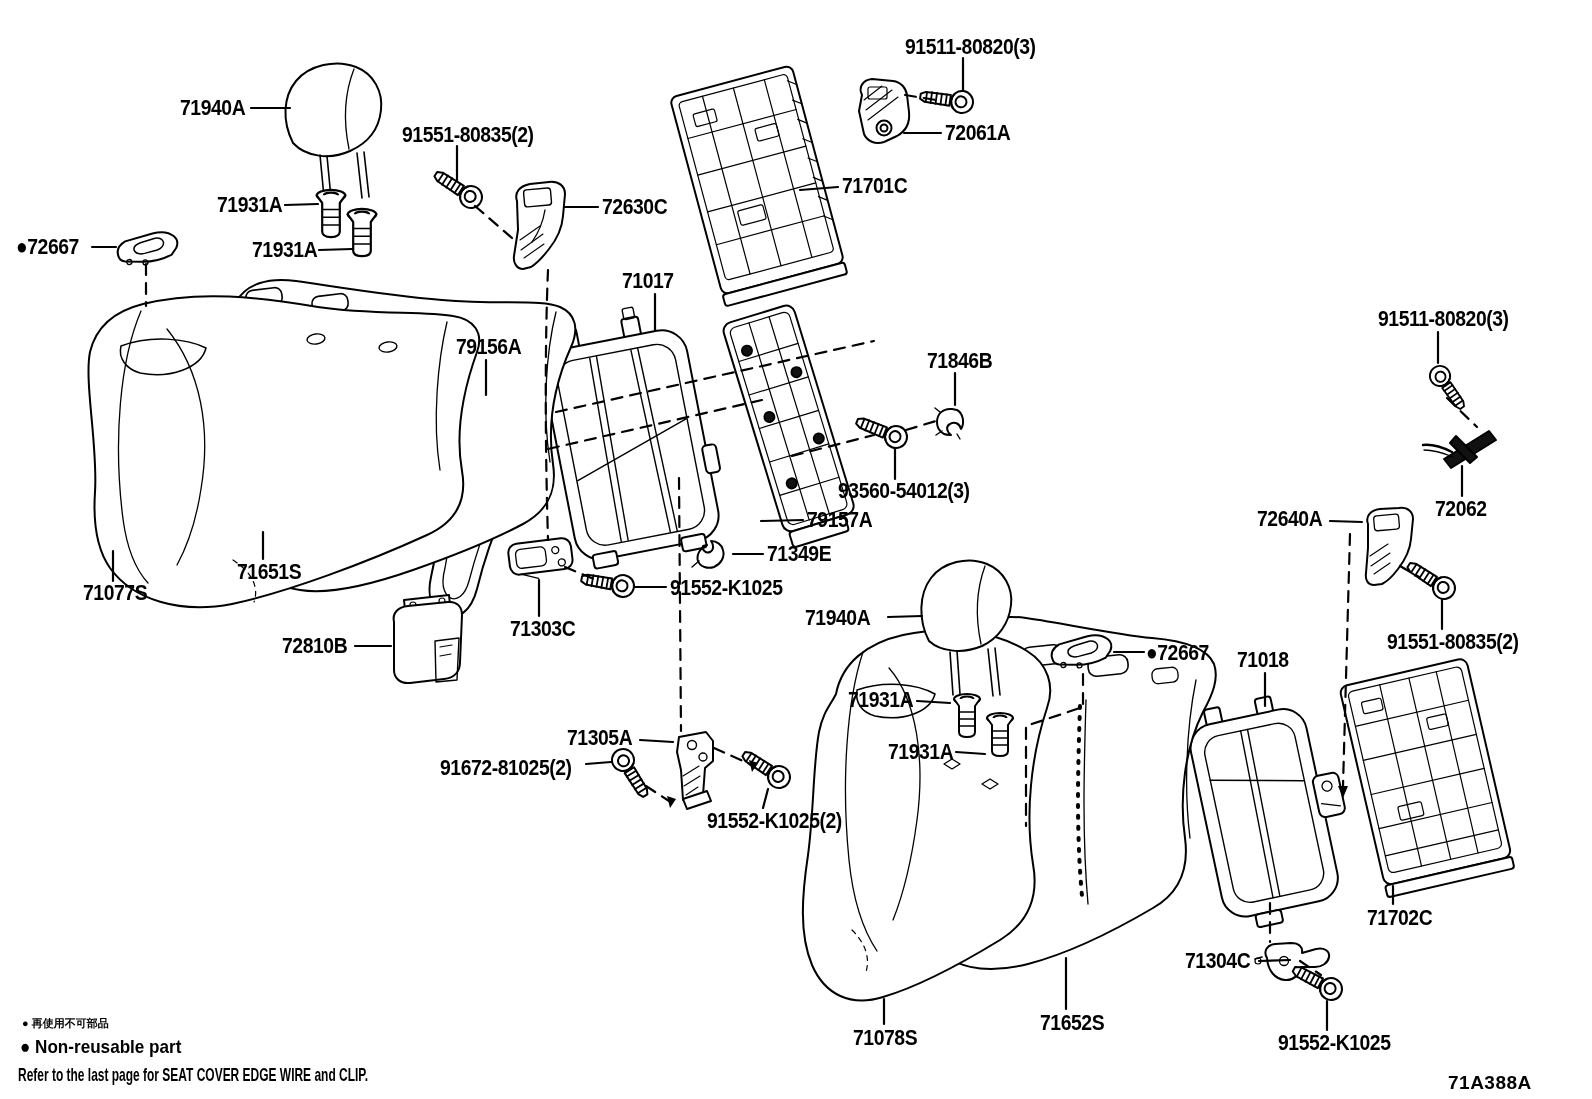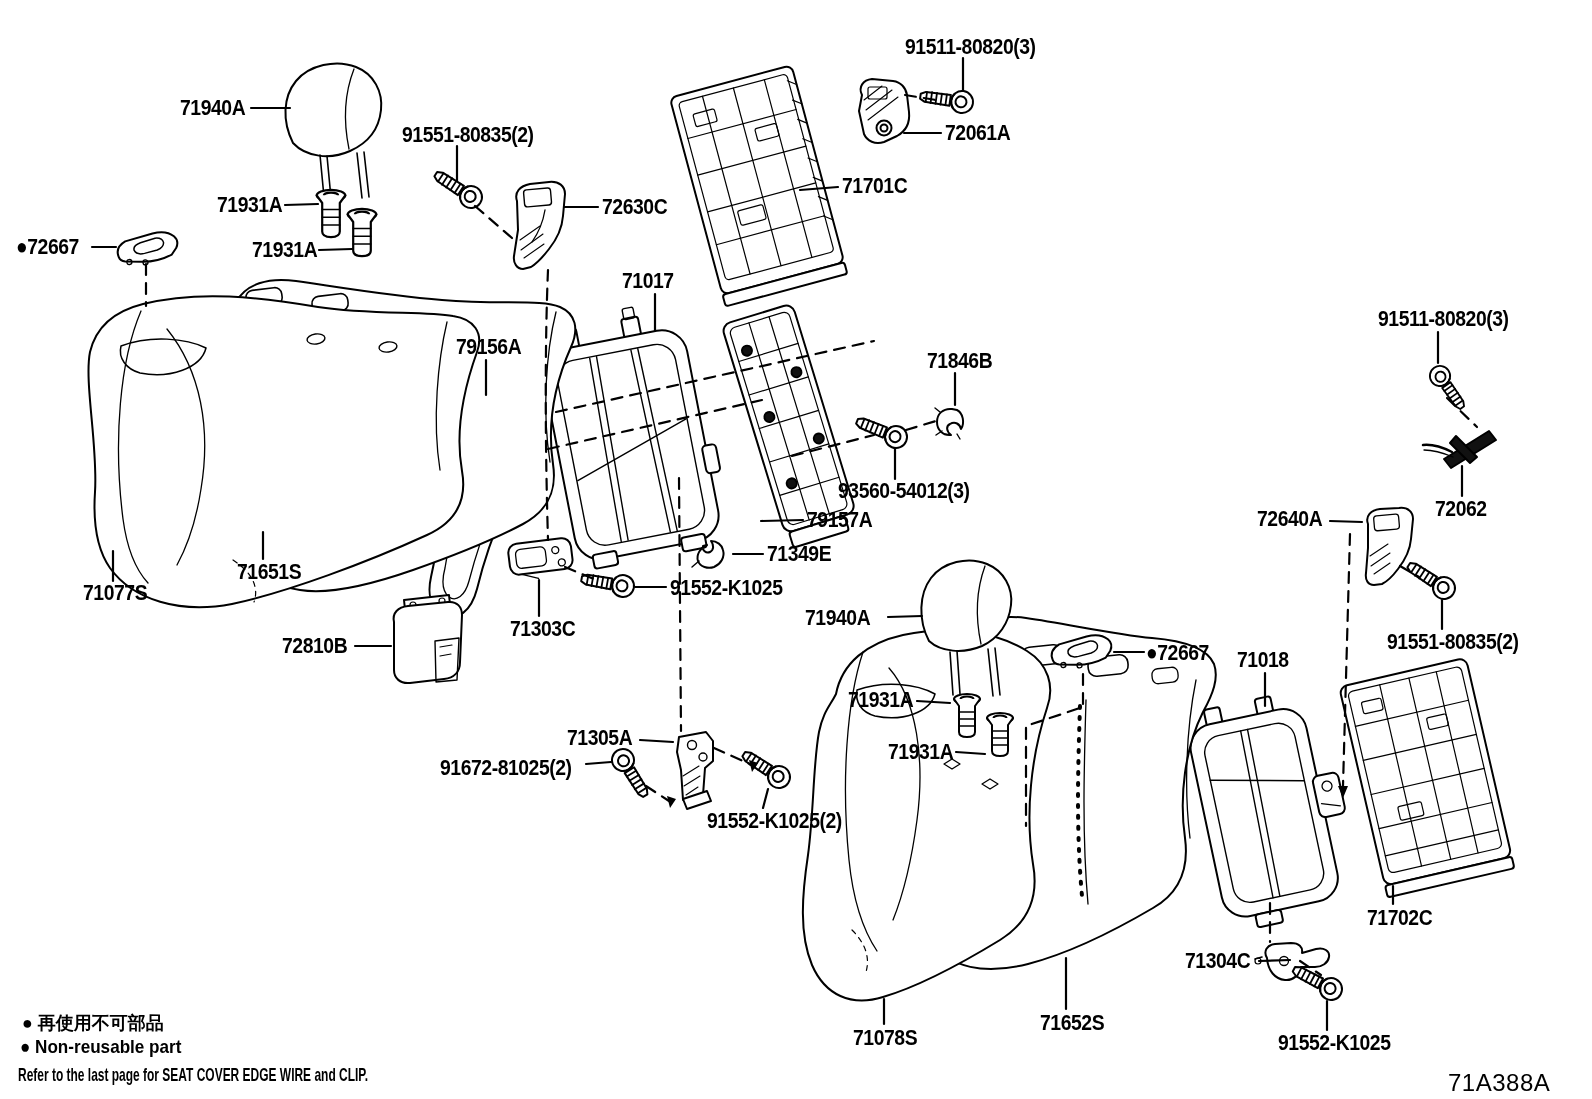--- a/index.html
+++ b/index.html
@@ -1,23 +1,23 @@
 <!DOCTYPE html>
 <html><head>
 <meta charset="utf-8">
 <style>
   html,body{margin:0;padding:0;background:#fff;}
   .stage{position:relative;width:1592px;height:1099px;background:#fff;overflow:hidden;
          font-family:"Liberation Sans",sans-serif;color:#000;}
   .stage svg{position:absolute;left:0;top:0;}
   .lbl{position:absolute;height:24px;line-height:24px;font-weight:bold;font-size:22px;
        letter-spacing:-0.5px;white-space:nowrap;transform:scaleX(.88);transform-origin:left center;}
-  .lbl-plain{position:absolute;height:22px;line-height:22px;font-weight:normal;font-size:24px;
+  .lbl-plain{position:absolute;height:22px;line-height:22px;font-weight:bold;font-size:19px;
        letter-spacing:.5px;white-space:nowrap;}
-  .legend-jp{position:absolute;height:22px;line-height:22px;font-weight:bold;font-size:18px;white-space:nowrap;}
+  .legend-jp{position:absolute;height:22px;line-height:22px;font-weight:bold;font-size:11px;white-space:nowrap;}
   .legend-en{position:absolute;height:22px;line-height:22px;font-weight:bold;font-size:19px;white-space:nowrap;
        transform:scaleX(.9);transform-origin:left center;}
   .legend-foot{position:absolute;height:22px;line-height:22px;font-weight:bold;font-size:19px;white-space:nowrap;
        transform:scaleX(.63);transform-origin:left center;}
 </style>
 </head>
 <body>
 
 <div class="stage">
 

